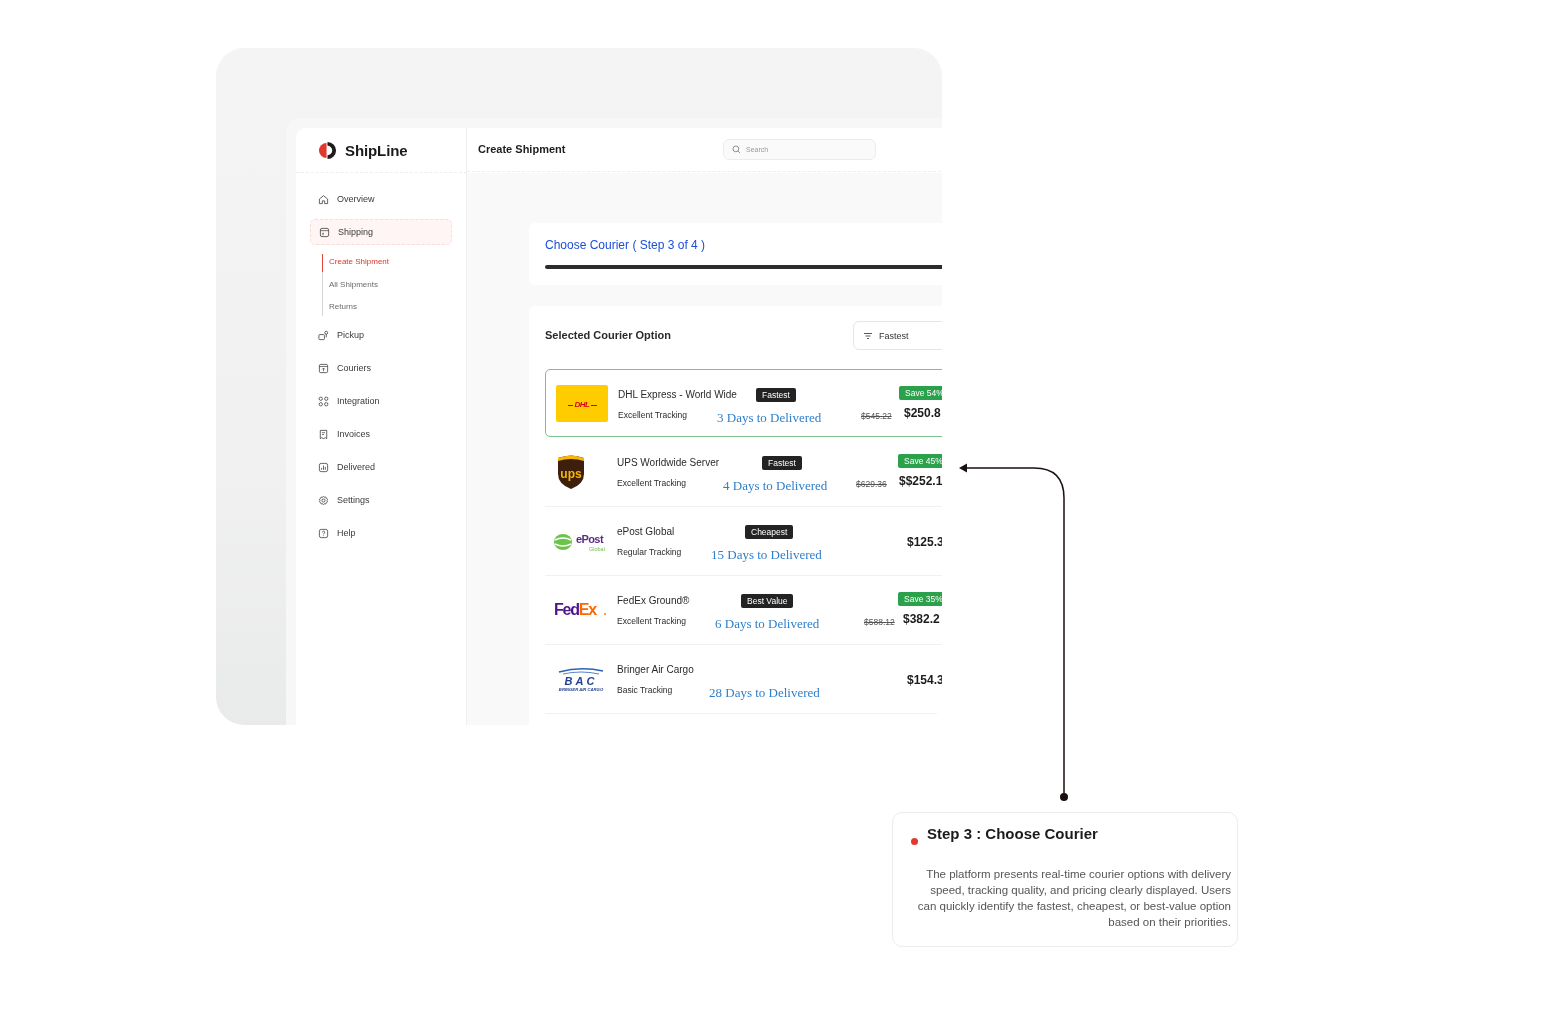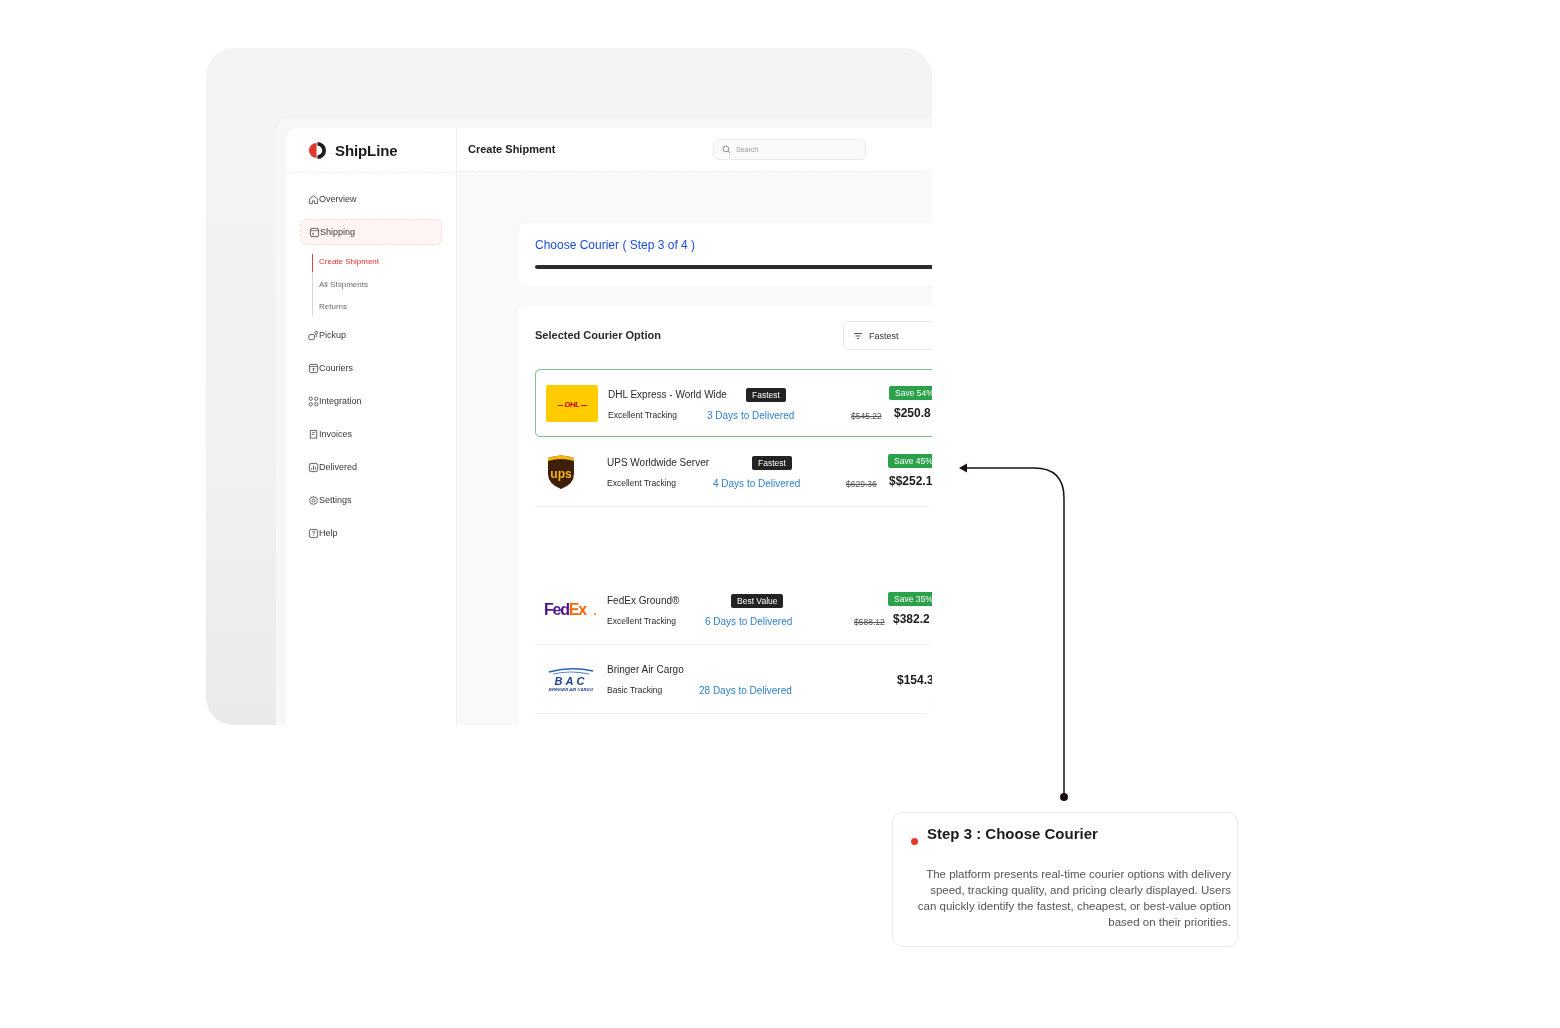--- a/index.html
+++ b/index.html
@@ -1,40 +1,40 @@
 <!DOCTYPE html>
 <html><head>
 <meta charset="utf-8">
 <style>
   * { box-sizing: border-box; margin: 0; padding: 0; }
   html, body { width: 1560px; height: 1028px; background: #ffffff; overflow: hidden; }
   body { font-family: "Liberation Sans", "DejaVu Sans", sans-serif; color: #1d1d1f; position: relative; }
 
   .frame {
-    position: absolute; left: 206px; top: 48px; width: 726px; height: 677px;
+    position: absolute; left: 216px; top: 48px; width: 726px; height: 677px;
     background: linear-gradient(180deg, #f4f4f4 0%, #f1f1f1 60%, #e9eaea 100%);
     border-radius: 28px; overflow: hidden;
   }
   .frame-inner {
     position: absolute; left: 70px; top: 70px; width: 700px; height: 620px;
     background: #f7f7f7; border-radius: 14px 0 0 0;
   }
   .app {
     position: absolute; left: 80px; top: 80px; width: 660px; height: 610px;
     background: #ffffff; border-radius: 10px 0 0 0; overflow: hidden;
   }
 
   
   .sidebar { position: absolute; left: 0; top: 0; width: 171px; height: 100%; background: #ffffff; border-right: 1px solid #efefef; }
   .brand { position: absolute; left: 22px; top: 10px; height: 24px; display: flex; align-items: center; gap: 8px; }
   .brand-logo { width: 19px; height: 19px; position: relative; }
   .brand-name { font-size: 15px; font-weight: 700; color: #1b1b1b; letter-spacing: -0.1px; }
   .side-sep { position: absolute; left: 0; top: 44px; width: 171px; border-top: 1px dashed #eeeeee; }
 
-  .nav-item { position: absolute; left: 14px; width: 142px; height: 26px; display: flex; align-items: center; padding-left: 8px; font-size: 9px; color: #3a3a3a; border-radius: 5px; cursor: pointer; }
+  .nav-item { position: absolute; left: 14px; width: 142px; height: 26px; display: flex; align-items: center; gap: 8px; padding-left: 8px; font-size: 9px; color: #3a3a3a; border-radius: 5px; cursor: pointer; }
   .nav-item.active { background: #fff5f4; border: 1px dashed #f7dcd8; }
   .nav-icon { width: 11px; height: 11px; display: inline-flex; align-items: center; justify-content: center; }
   .nav-icon svg { width: 11px; height: 11px; }
   .sub-list { position: absolute; left: 26px; top: 126px; width: 130px; height: 62px; border-left: 1px solid #d5d5d5; }
   .sub-item { position: absolute; left: 6px; font-size: 8px; color: #6b6b6b; cursor: pointer; white-space: nowrap; }
   .sub-item.active { color: #d9362b; }
   .sub-active-bar { position: absolute; left: -1px; top: 0; width: 1px; height: 18px; background: #e0463a; }
 
   
   .header { position: absolute; left: 171px; top: 0; right: 0; height: 44px; background: #fff; border-bottom: 1px dashed #eeeeee; }
@@ -53,21 +53,21 @@
   .courier-card { position: absolute; left: 62px; top: 133px; width: 500px; height: 480px; background: #fff; border-radius: 6px; }
   .cc-title { position: absolute; left: 16px; top: 23px; font-size: 11px; font-weight: 700; color: #2a2a2a; }
   .sort-btn { position: absolute; left: 324px; top: 15px; width: 120px; height: 29px; border: 1px solid #e6e6e6; border-radius: 6px; background: #fff; display: flex; align-items: center; gap: 6px; padding-left: 9px; font-size: 9px; color: #333; cursor: pointer; }
   .sort-btn svg { width: 10px; height: 10px; }
 
   .row { position: absolute; left: 16px; width: 500px; height: 69px; border-bottom: 1px solid #f1f1f1; cursor: pointer; }
   .row.selected { border: 1px solid #7cc28e; border-radius: 5px; height: 68px; }
   .logo { position: absolute; left: 10px; top: 16px; width: 52px; height: 36px; display: flex; align-items: center; justify-content: center; }
   .c-name { position: absolute; left: 72px; top: 19px; font-size: 10px; color: #2a2a2a; white-space: nowrap; }
   .c-track { position: absolute; left: 72px; top: 40px; font-size: 8.5px; color: #2a2a2a; white-space: nowrap; }
-  .c-days { position: absolute; top: 40px; font-size: 10px; color: #2e7fcb; white-space: nowrap; }
+  .c-days { position: absolute; top: 40px; font-size: 13px; color: #2e7fcb; white-space: nowrap; font-family: Liberation Serif, serif; }
   .c-badge { position: absolute; top: 18px; height: 14px; padding: 0 6px; background: #232323; color: #fff; font-size: 8.5px; border-radius: 2px; display: flex; align-items: center; white-space: nowrap; }
   .c-save { position: absolute; left: 353px; top: 16px; height: 14px; padding: 0 6px; background: #2ca14b; color: #fff; font-size: 8.5px; border-radius: 2px; display: flex; align-items: center; white-space: nowrap; }
   .c-old { position: absolute; top: 41px; font-size: 8.5px; color: #555; text-decoration: line-through; white-space: nowrap; }
   .c-price { position: absolute; left: 358px; top: 36px; font-size: 12px; font-weight: 700; color: #1b1b1b; white-space: nowrap; }
   .c-price.solo { top: 28px; left: 362px; }
 
   
   .connector { position: absolute; left: 950px; top: 460px; width: 130px; height: 350px; }
   .note { position: absolute; left: 892px; top: 812px; width: 346px; height: 135px; background: #fff; border: 1px solid #ececec; border-radius: 10px; }
   .note-dot { position: absolute; left: 18px; top: 25px; width: 7px; height: 7px; background: #e0392d; border-radius: 50%; }
@@ -239,20 +239,35 @@
           </div>
           <span class="c-name">UPS Worldwide Server</span>
           <span class="c-badge" style="left:217px">Fastest</span>
           <span class="c-track">Excellent Tracking</span>
           <span class="c-days" style="left:178px">4 Days to Delivered</span>
           <span class="c-save">Save 45%</span>
           <span class="c-old" style="left:311px">$629.36</span>
           <span class="c-price" style="left:354px">$$252.1</span>
         </div>
 
+        <div class="row" style="top:201px">
+          <div class="logo" style="left:8px;width:56px">
+            <svg viewBox="0 0 56 30" width="56" height="30">
+                <ellipse cx="10" cy="16" rx="9" ry="8" fill="#6cc24a"></ellipse>
+                <path d="M2 14 Q10 10 18 14 M2 18 Q10 22 18 18" stroke="#fff" stroke-width="1.4" fill="none"></path>
+                <text x="23" y="17" font-family="Liberation Sans, sans-serif" font-size="11" font-weight="700" fill="#5a2d82" letter-spacing="-0.6">ePost</text>
+                <text x="36" y="25" font-family="Liberation Sans, sans-serif" font-size="5.5" fill="#6cc24a">Global</text>
+              </svg>
+          </div>
+          <span class="c-name">ePost Global</span>
+          <span class="c-badge" style="left:200px">Cheapest</span>
+          <span class="c-track">Regular Tracking</span>
+          <span class="c-days" style="left:166px">15 Days to Delivered</span>
+          <span class="c-price solo">$125.3</span>
+        </div>
 
         <div class="row" style="top:270px">
           <div class="logo" style="left:8px;width:56px">
             <svg viewBox="0 0 56 24" width="56" height="24">
                 <text x="1" y="17" font-family="Liberation Sans, sans-serif" font-size="16" font-weight="700" letter-spacing="-1.2"><tspan fill="#4d148c">Fed</tspan><tspan fill="#ff6600">Ex</tspan></text>
                 <circle cx="52" cy="16" r="0.9" fill="#ff6600"></circle>
               </svg>
           </div>
           <span class="c-name">FedEx Ground®</span>
           <span class="c-badge" style="left:196px">Best Value</span>

